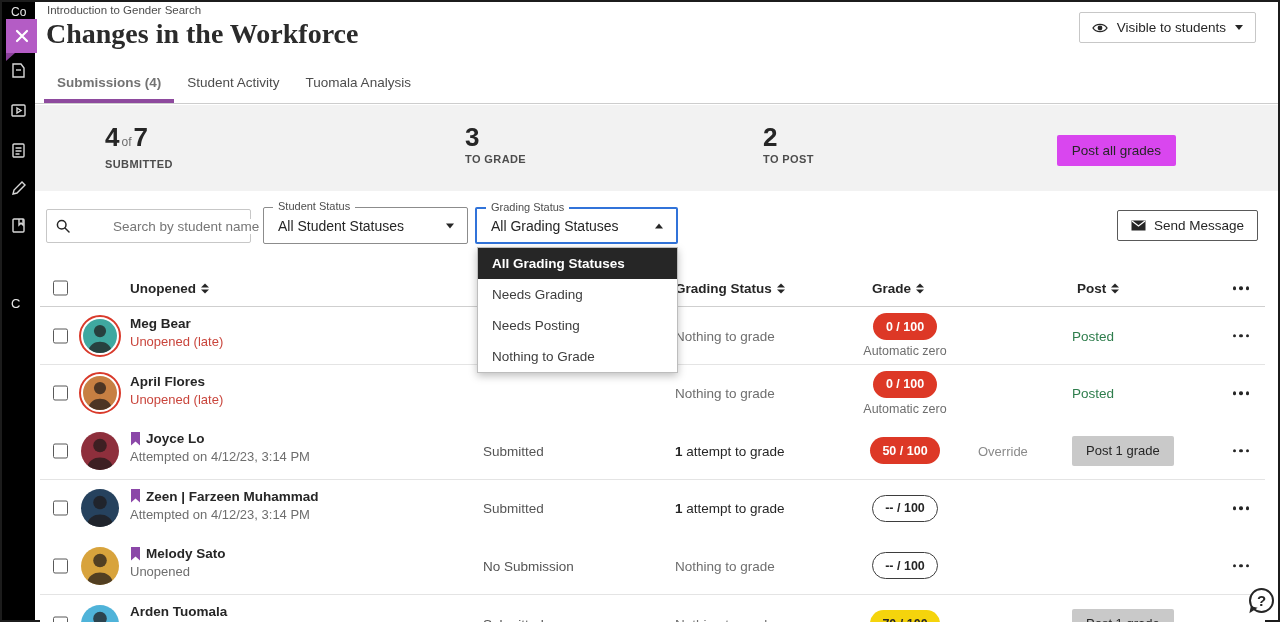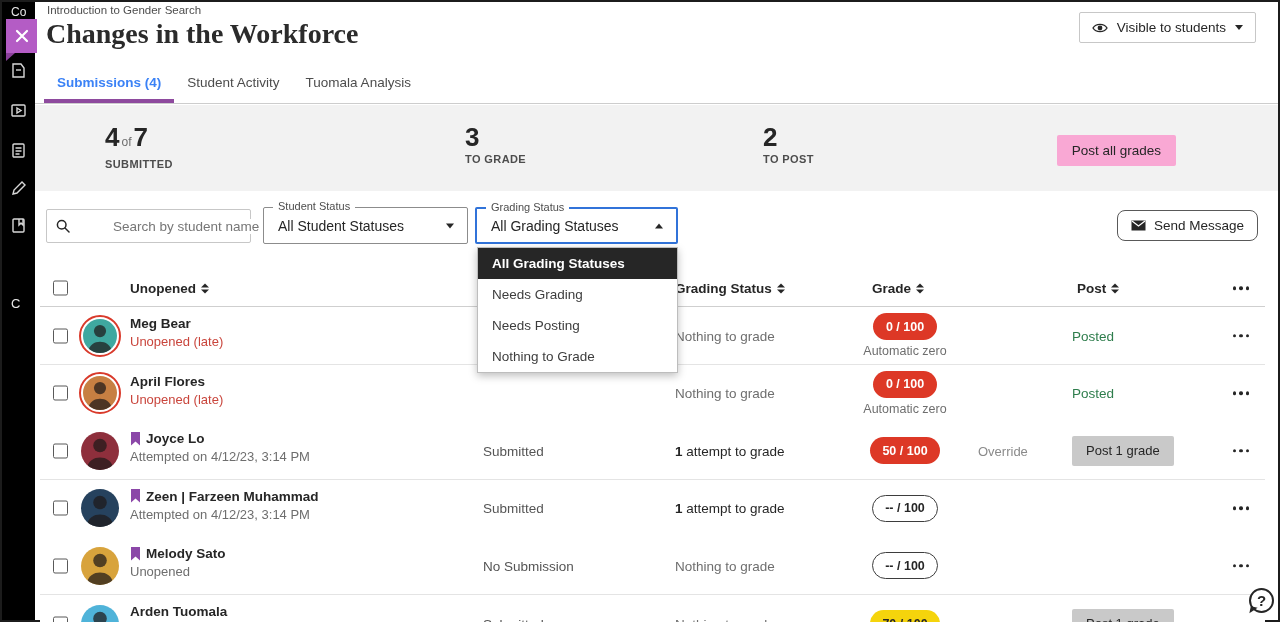--- a/index.html
+++ b/index.html
@@ -26,45 +26,45 @@
   .page-title { position:absolute; left:11px; top:16px; font-family:"Liberation Serif", serif; font-size:28px; color:#2b2b2b; }
   .visibility-btn { position:absolute; right:22px; top:10px; height:31px; padding:0 12px; border:1px solid #c7c7c7; border-radius:2px;
                     background:#fff; display:flex; align-items:center; gap:9px; font-size:13.5px; color:#262626; cursor:pointer; }
   .visibility-btn svg.eye { width:16px; height:12px; }
   .caret-down { width:0; height:0; border-left:4px solid transparent; border-right:4px solid transparent; border-top:5px solid #262626; }
   .caret-up   { width:0; height:0; border-left:4px solid transparent; border-right:4px solid transparent; border-bottom:5px solid #262626; }
 
   
   .tab-bar { position:absolute; left:0; top:73px; width:1243px; height:29px; border-bottom:1px solid #cdcdcd; display:flex; align-items:flex-end; padding-left:9px; }
   .tab { font-size:13.5px; color:#4d4d4d; padding:6px 13px 9px 13px; cursor:pointer; border-bottom:4px solid transparent; white-space:nowrap; }
-  .tab.active { color:#3b82f6; font-weight:700; border-bottom-color:#8e4a9e; }
+  .tab.active { color:#737373; font-weight:700; border-bottom-color:#8e4a9e; }
 
   
   .stats-bar { position:absolute; left:0; top:103px; width:1243px; height:86px; background:#f2f2f2; }
   .stat { position:absolute; top:18px; }
   .stat .num { font-size:26px; font-weight:700; color:#262626; line-height:28px; }
   .stat .of  { font-size:12px; font-weight:400; color:#6e6e6e; padding:0 2px; }
   .stat .lbl { font-size:11px; font-weight:700; color:#4d4d4d; letter-spacing:.4px; margin-top:2px; }
-  .post-all-btn { position:absolute; right:102px; top:30px; height:31px; padding:0 15px; background:#f9a8d4; border:none; border-radius:2px;
+  .post-all-btn { position:absolute; right:102px; top:30px; height:31px; padding:0 15px; background:#d946ef; border:none; border-radius:2px;
                   font-size:13.5px; color:#262626; font-family:inherit; cursor:pointer; }
 
   
   .search-box { position:absolute; left:11px; top:207px; width:205px; height:34px; border:1px solid #c7c7c7; border-radius:2px;
                 display:flex; align-items:center; padding-left:9px; gap:7px; background:#fff; }
   .search-box svg { width:14px; height:14px; flex:0 0 auto; }
   .search-box input { border:none; outline:none; font-size:13.5px; font-family:inherit; color:#262626; width:160px;margin-left:36px; }
   .search-box input::placeholder { color:#767676; }
 
   .select-field { position:absolute; top:205px; height:37px; background:#fff; border:1px solid #8c8c8c; border-radius:2px; cursor:pointer; }
   .select-field.focused { border:2px solid #3173d9; }
   .select-field .flabel { position:absolute; top:-8px; left:9px; background:#fff; padding:0 5px; font-size:11px; color:#4d4d4d; white-space:nowrap; }
   .select-field .fvalue { position:absolute; left:14px; top:50%; transform:translateY(-50%); font-size:14px; color:#262626; white-space:nowrap; }
   .select-field .fcaret { position:absolute; right:13px; top:50%; transform:translateY(-50%); }
 
-  .send-msg-btn { position:absolute; right:20px; top:208px; height:31px; padding:0 13px; background:#fff; border:1px solid #595959; border-radius:8px;
+  .send-msg-btn { position:absolute; right:20px; top:208px; height:31px; padding:0 13px; background:#fff; border:1px solid #595959; border-radius:2px;
                   display:flex; align-items:center; gap:8px; font-size:13.5px; color:#262626; font-family:inherit; cursor:pointer; }
 
   
   .dropdown-panel { position:absolute; left:442px; top:245px; width:201px; background:#fff; border:1px solid #bdbdbd;
                     box-shadow:0 3px 8px rgba(0,0,0,.25); z-index:20; }
   .dd-item { height:31px; display:flex; align-items:center; padding-left:14px; font-size:13.5px; color:#3d3d3d; cursor:pointer; }
   .dd-item.selected { background:#262626; color:#fff; font-weight:700; }
 
   
   .thead { position:absolute; left:5px; top:268px; width:1225px; height:36px; }

